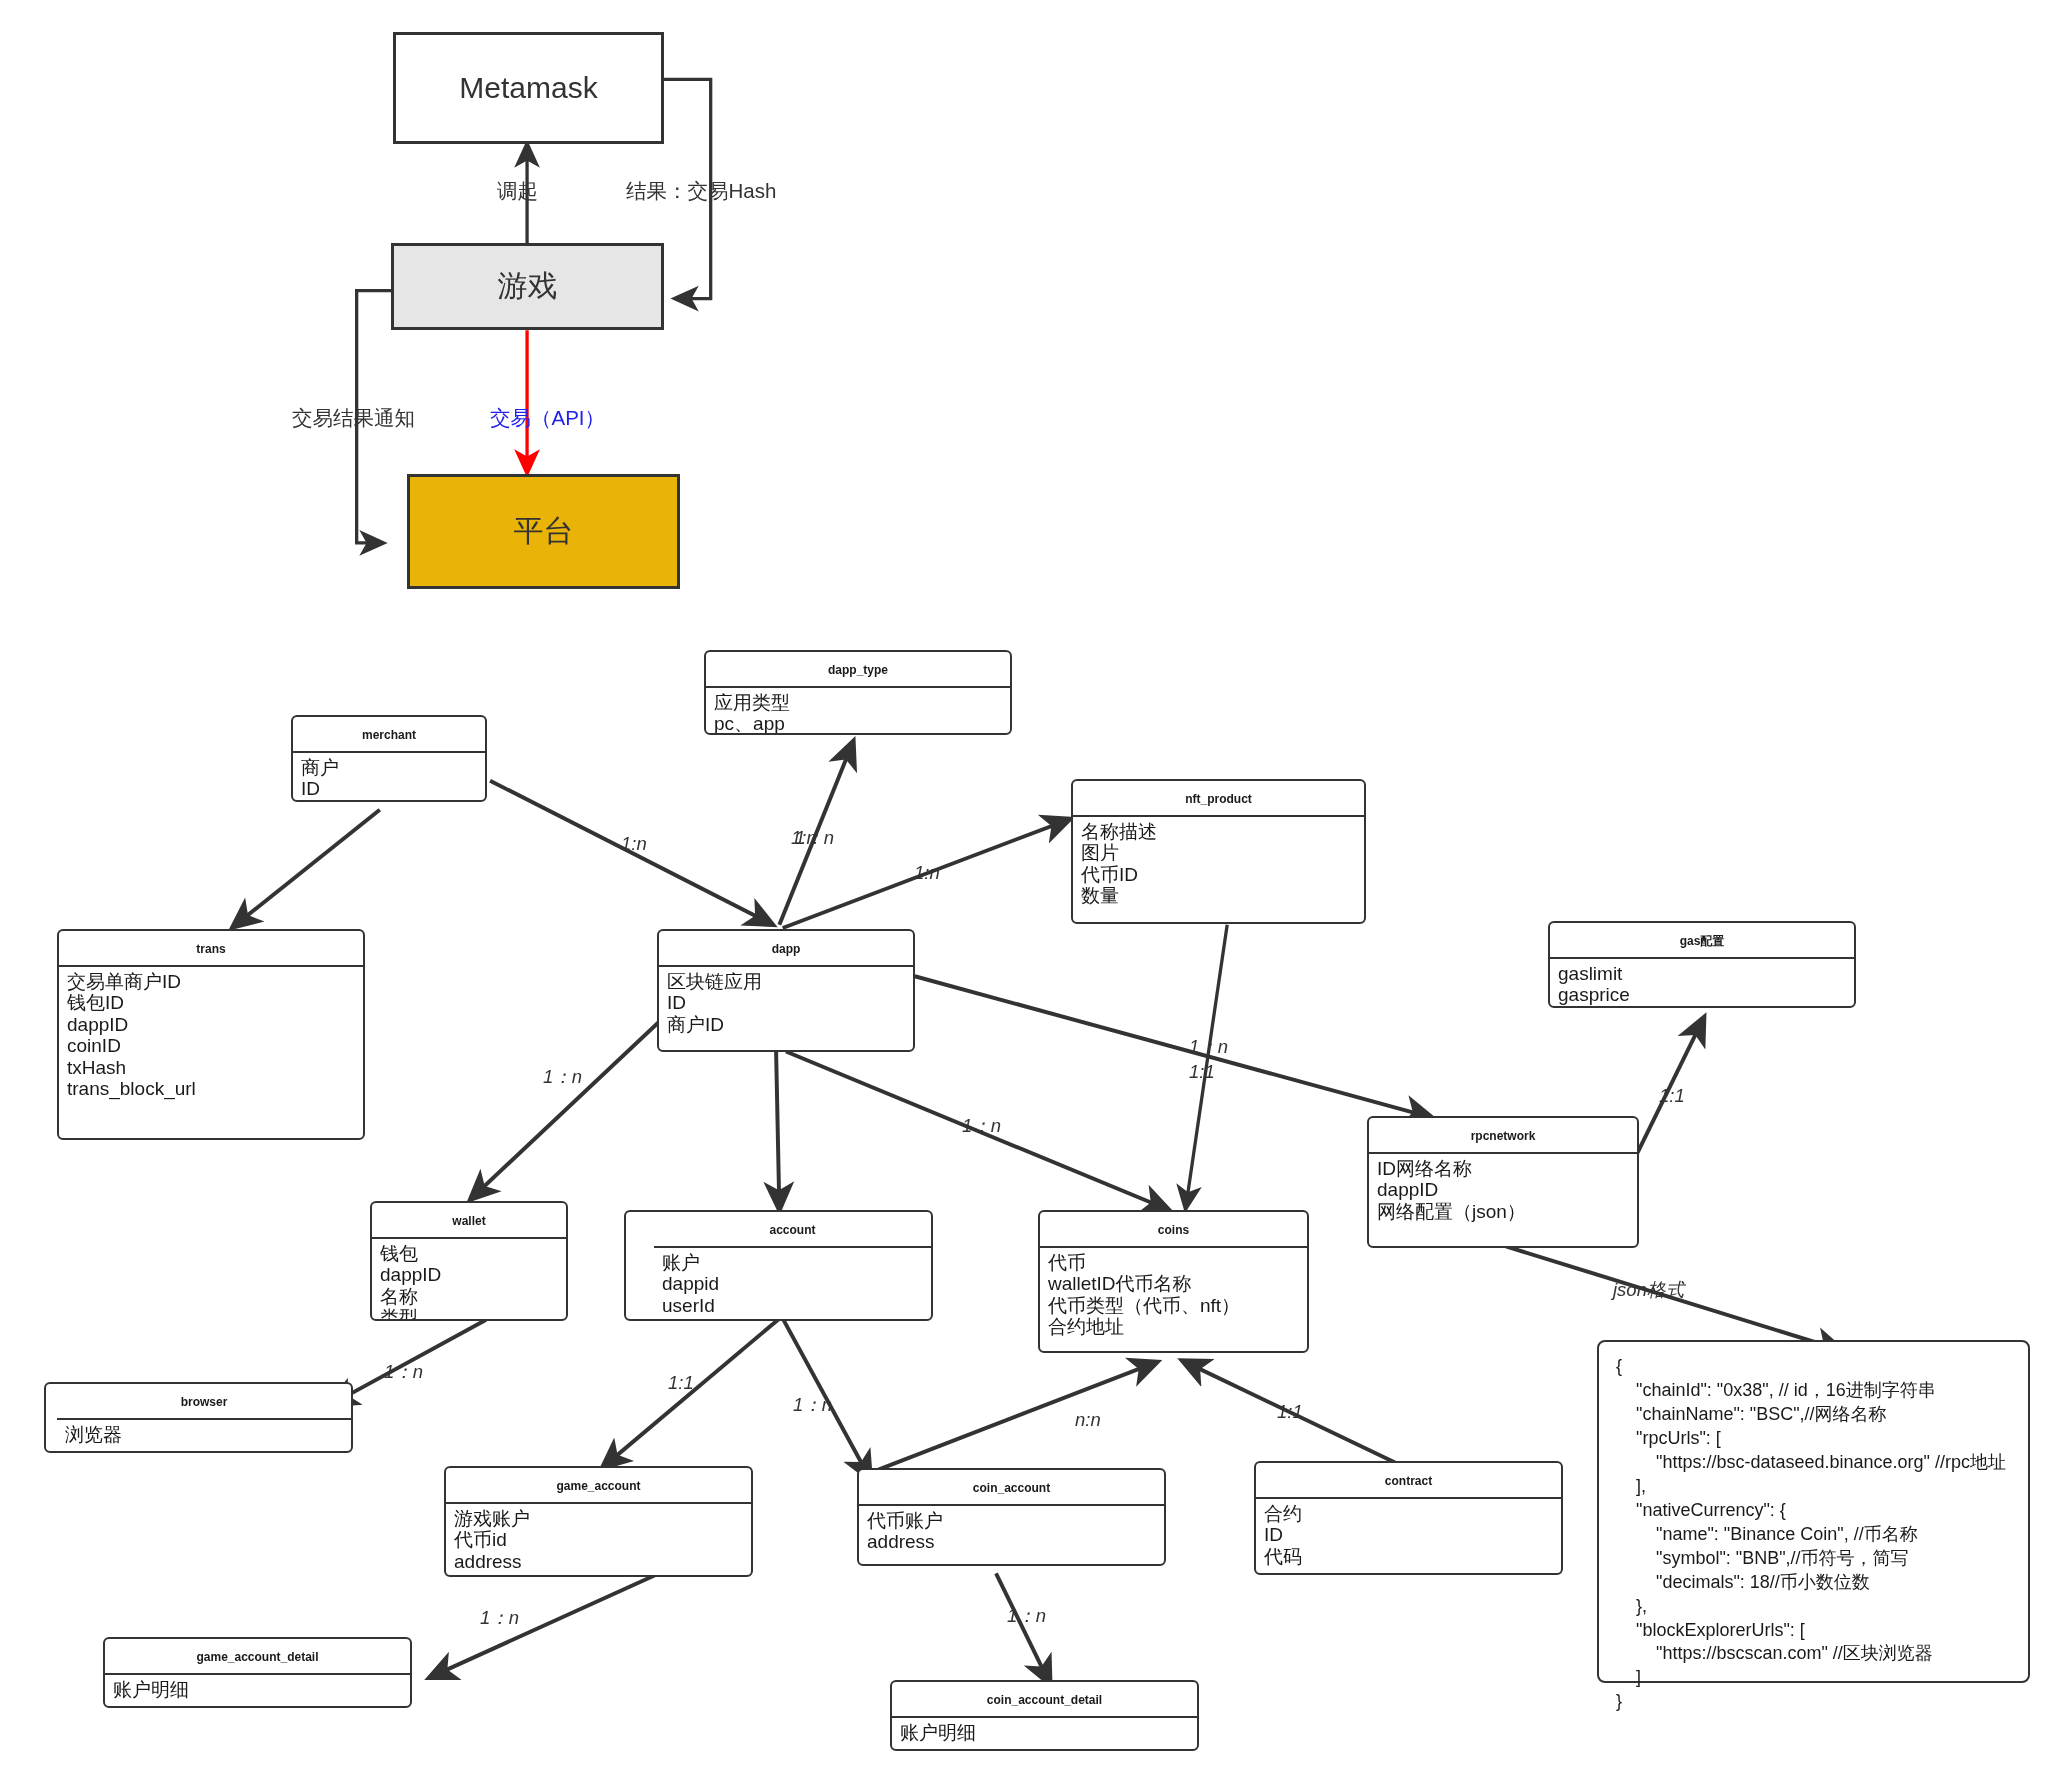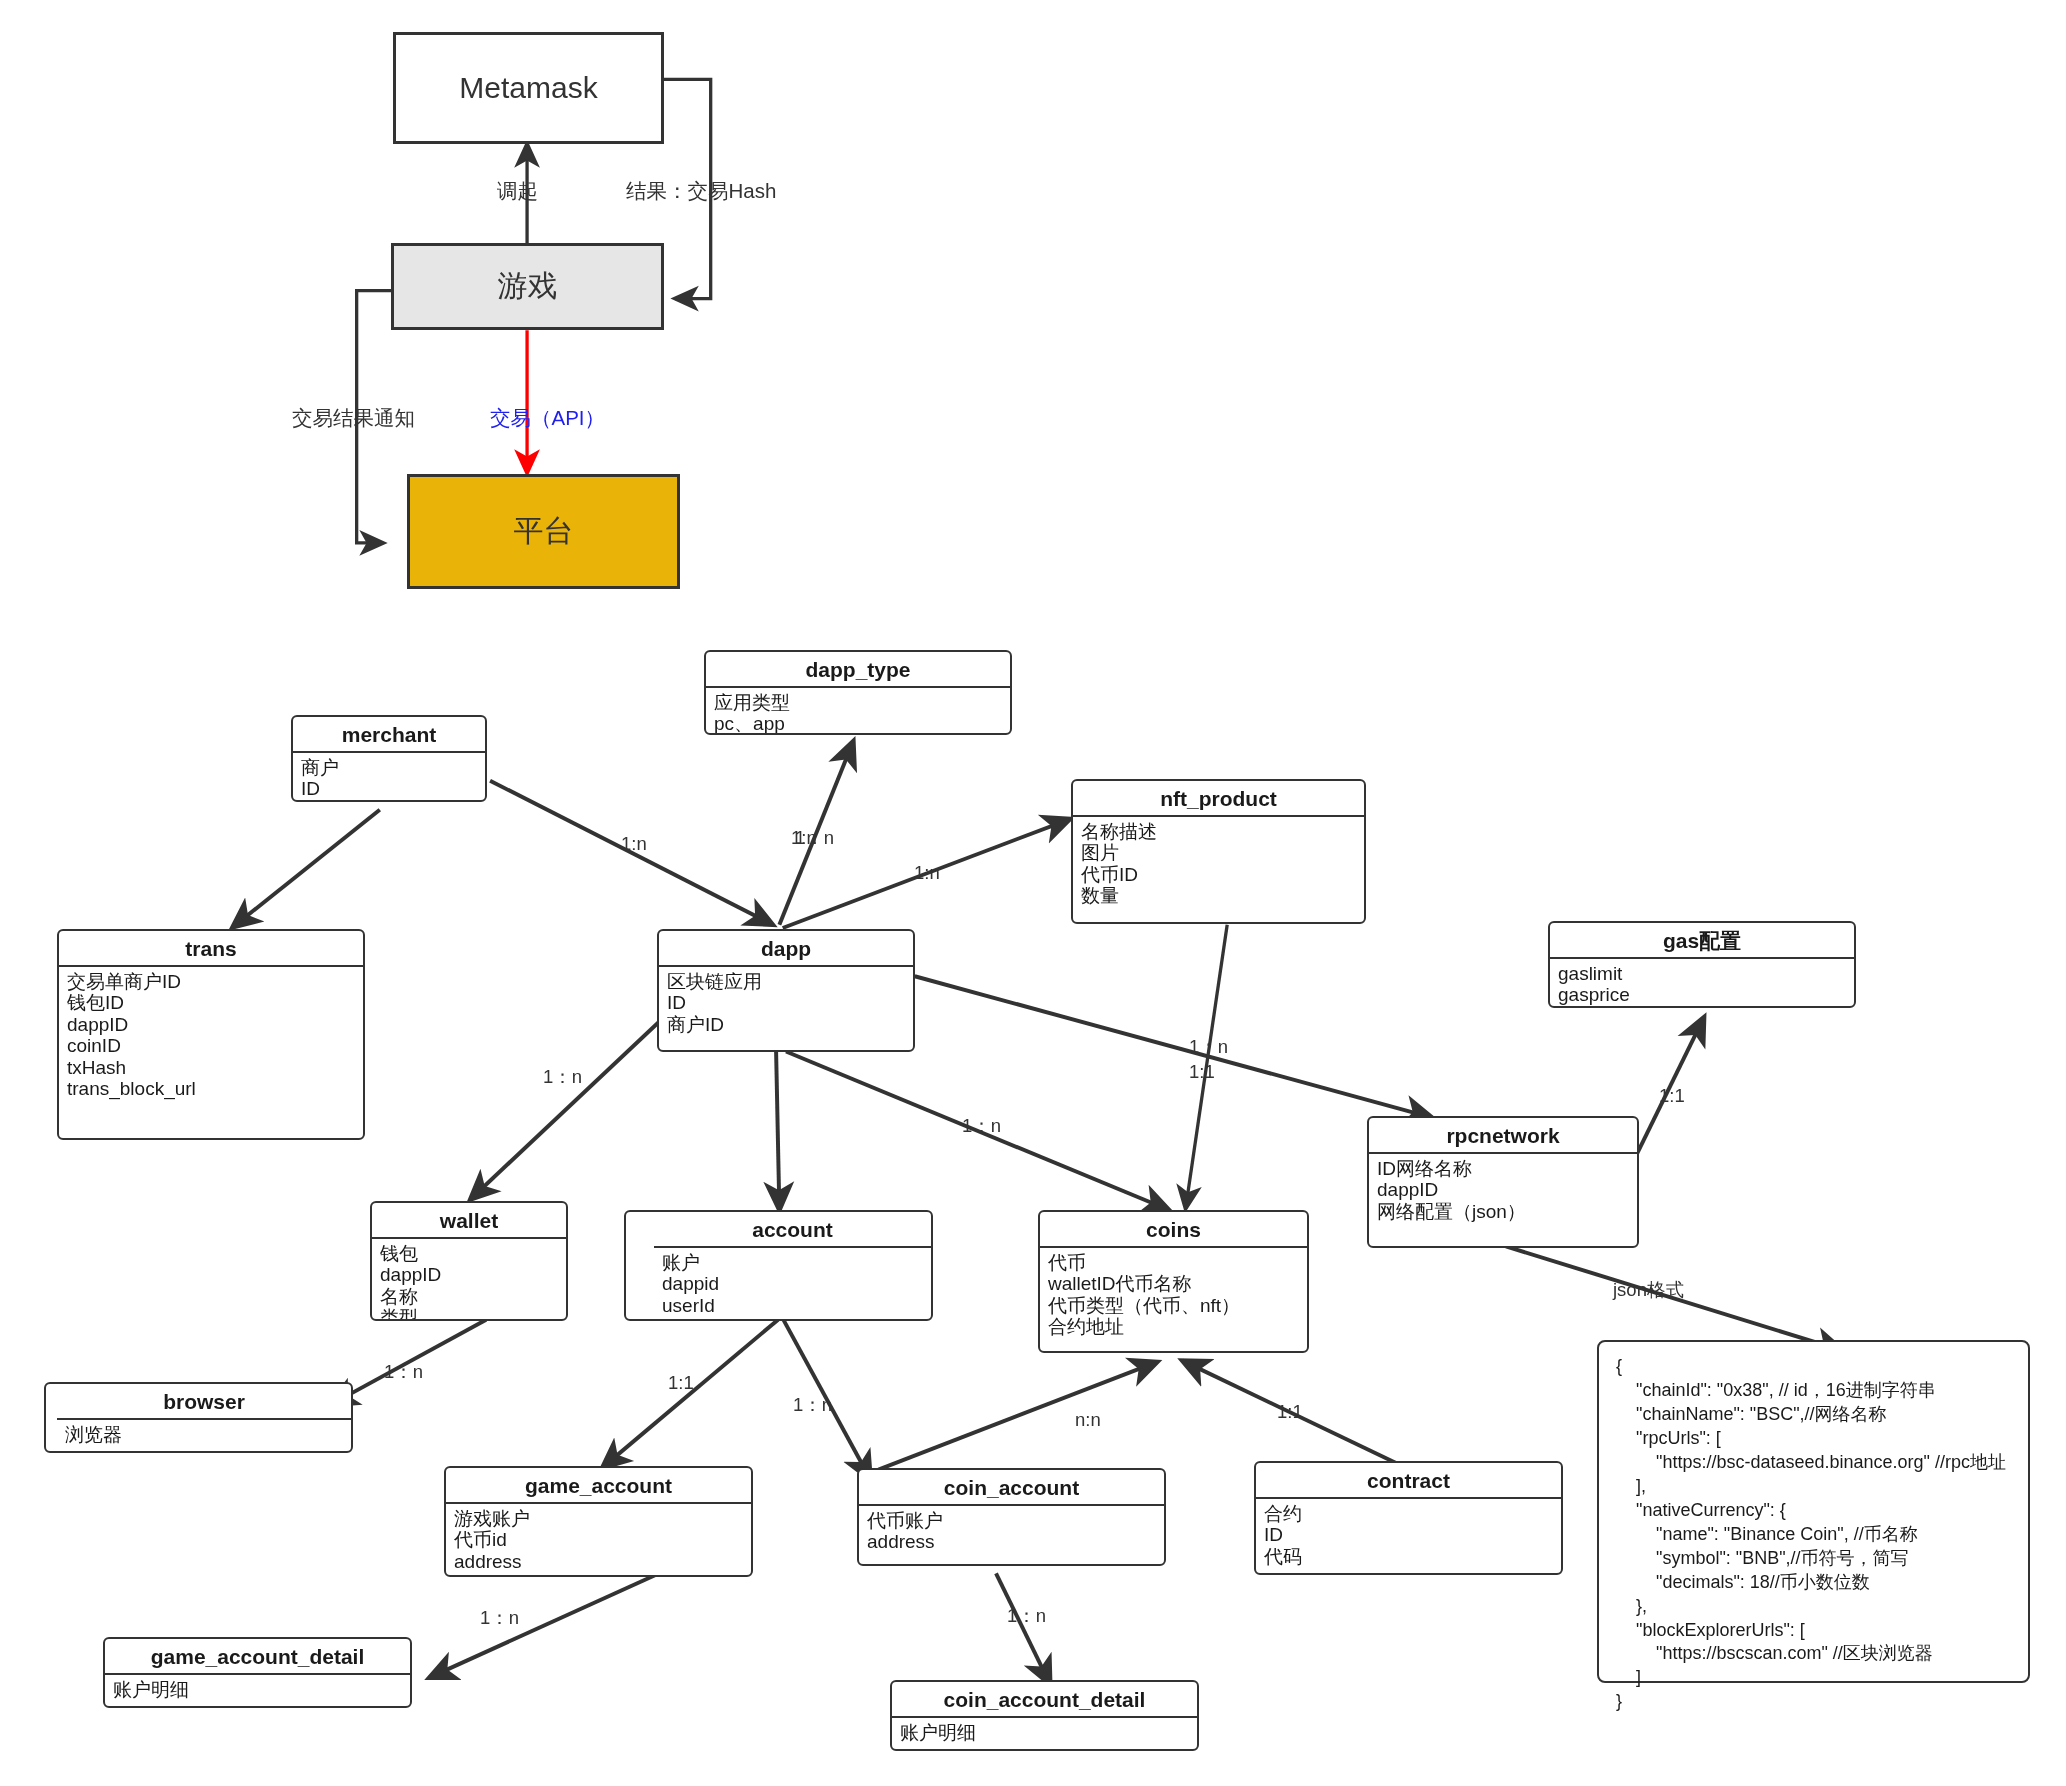--- a/index.html
+++ b/index.html
@@ -44,37 +44,37 @@
 
   
   .elabel {
     position: absolute;
     font-size: 20.5px;
     color: #333333;
     white-space: nowrap;
     line-height: 1.1;
   }
   .elabel.blue { color: #2020ee; margin-left: 18px; }
-  .elabel.small { font-size: 18.5px; }
+  .elabel.small { font-size: 18.5px; font-style: italic; }
 
   
   .entity {
     position: absolute;
     box-sizing: border-box;
     border: 2px solid #333333;
     border-radius: 6px;
     background: #ffffff;
     overflow: hidden;
   }
   .entity .ename {
     height: 36px;
     line-height: 36px;
     text-align: center;
     font-weight: bold;
-    font-size: 21px;
+    font-size: 12px;
     color: #1a1a1a;
     border-bottom: 2px solid #333333;
     box-sizing: border-box;
   }
   .entity .eattrs {
     padding: 4px 8px 5.3px 8px;
     font-size: 19px;
     line-height: 1.13;
     color: #1a1a1a;
   }

